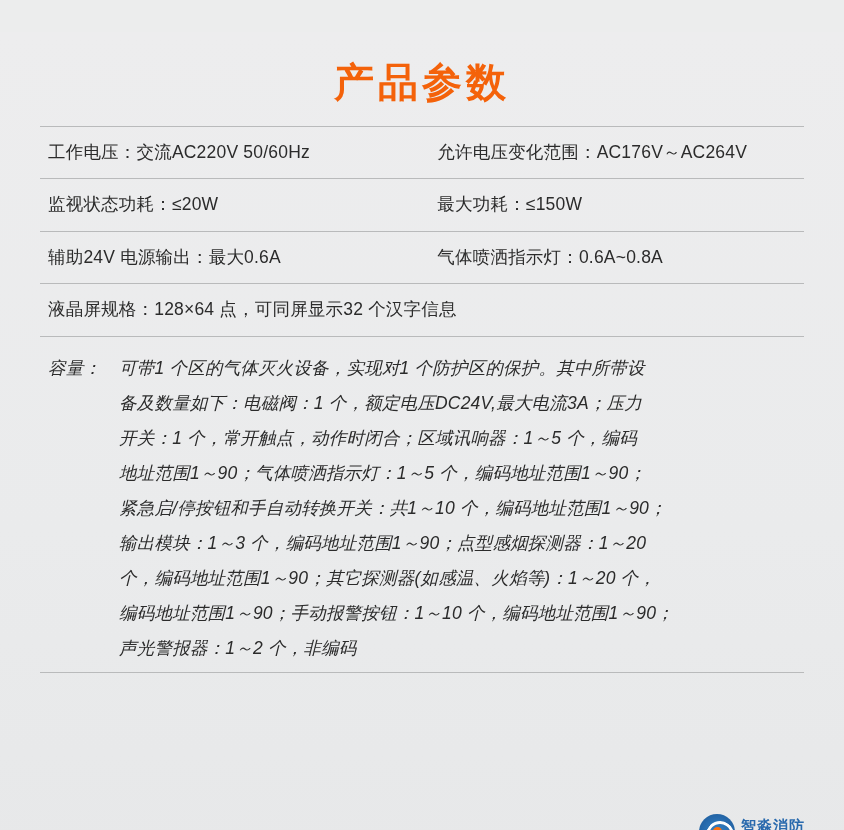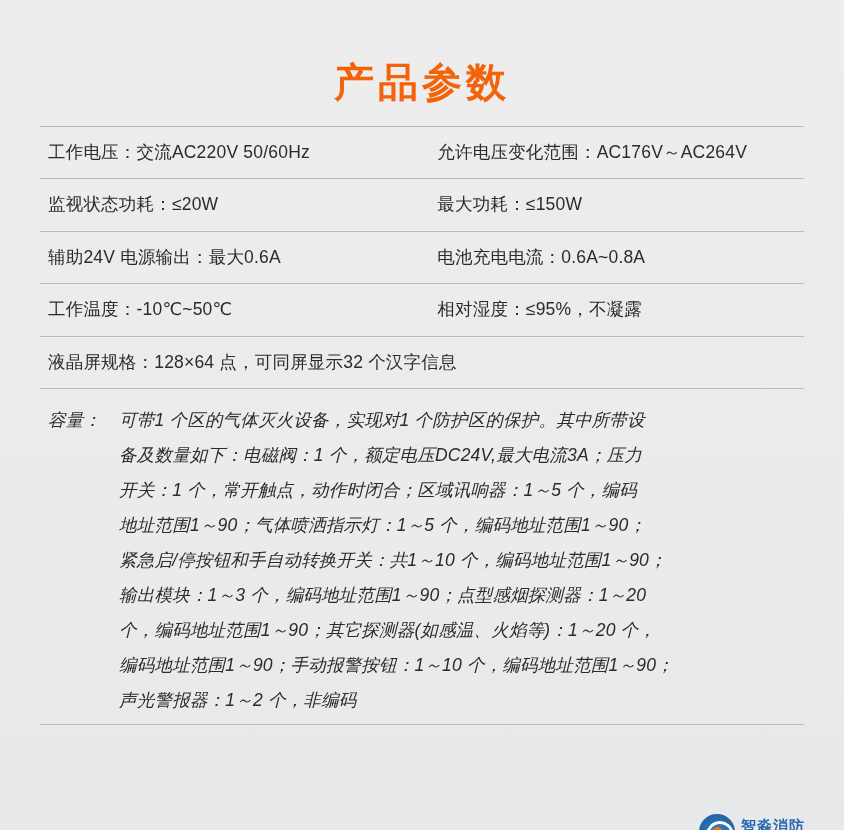--- a/index.html
+++ b/index.html
@@ -155,25 +155,21 @@
       <tr>
         <td class="col-left">工作电压：交流AC220V 50/60Hz</td>
         <td class="col-right">允许电压变化范围：AC176V～AC264V</td>
       </tr>
       <tr>
         <td class="col-left">监视状态功耗：≤20W</td>
         <td class="col-right">最大功耗：≤150W</td>
       </tr>
       <tr>
         <td class="col-left">辅助24V 电源输出：最大0.6A</td>
-        <td class="col-right">电池充电电流：0.6A~0.8A</td>
-      </tr>
-      <tr>
-        <td class="col-left">工作温度：-10℃~50℃</td>
-        <td class="col-right">相对湿度：≤95%，不凝露</td>
+        <td class="col-right">气体喷洒指示灯：0.6A~0.8A</td>
       </tr>
       <tr>
         <td class="full" colspan="2">液晶屏规格：128×64 点，可同屏显示32 个汉字信息</td>
       </tr>
       <tr class="cap-row">
         <td class="full" colspan="2">
           <div class="cap-wrap">
             <div class="cap-label">容量：</div>
             <div class="cap-body">
               <span class="ln">可带1 个区的气体灭火设备，实现对1 个防护区的保护。其中所带设</span>

